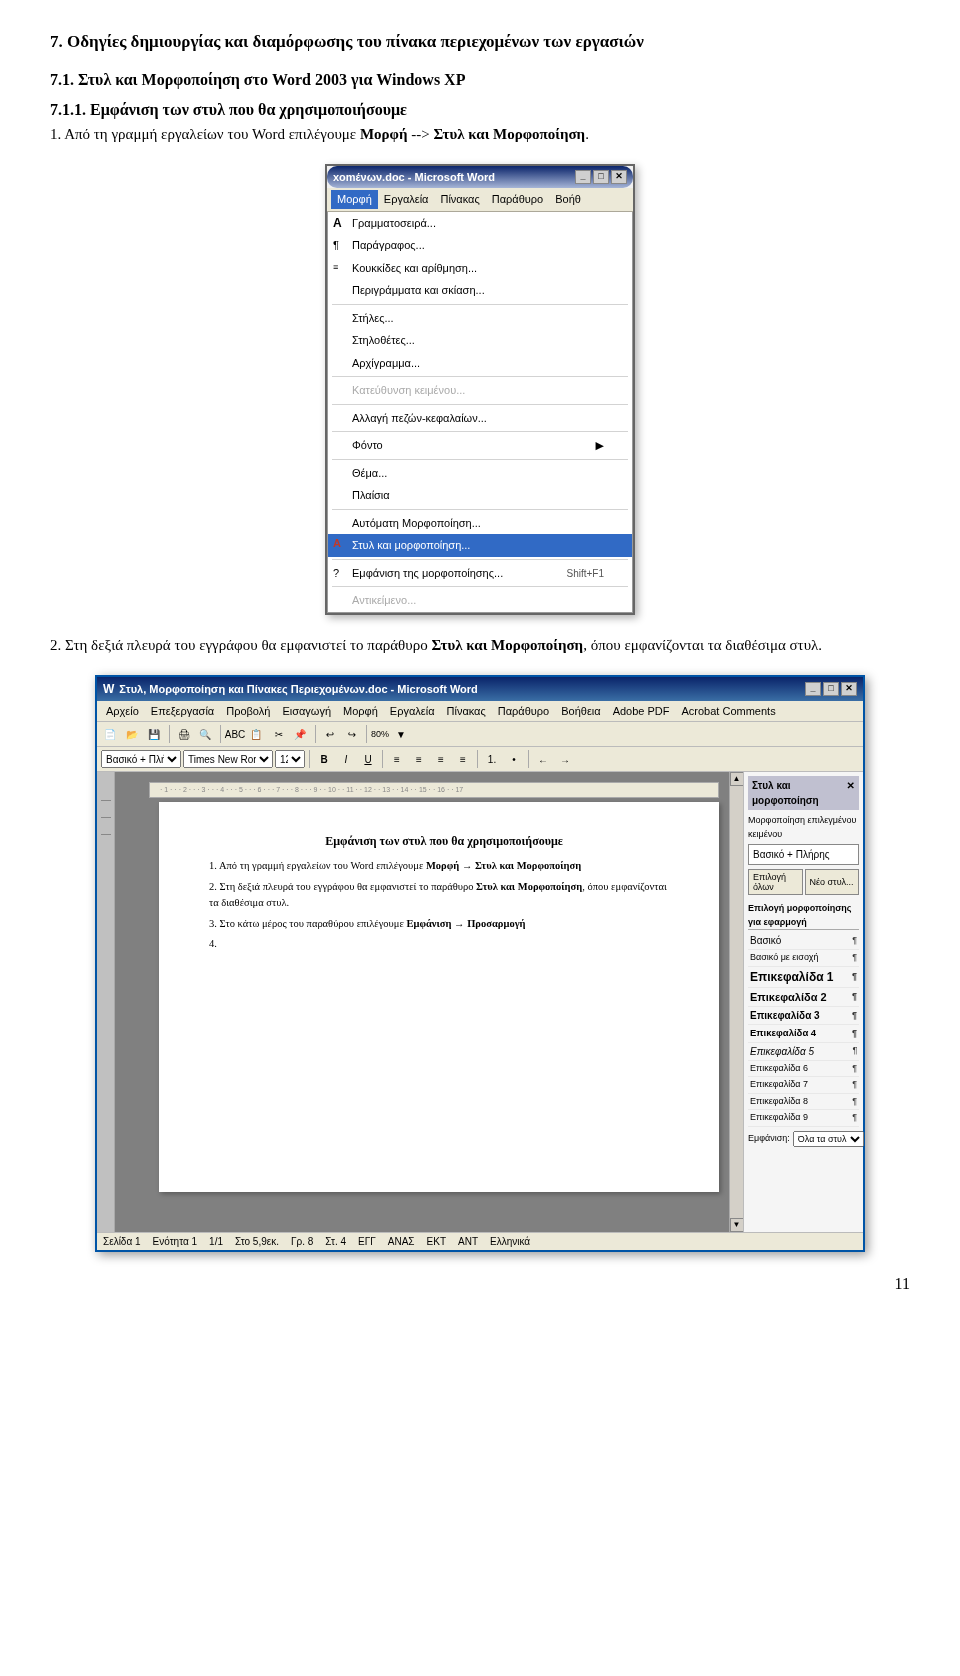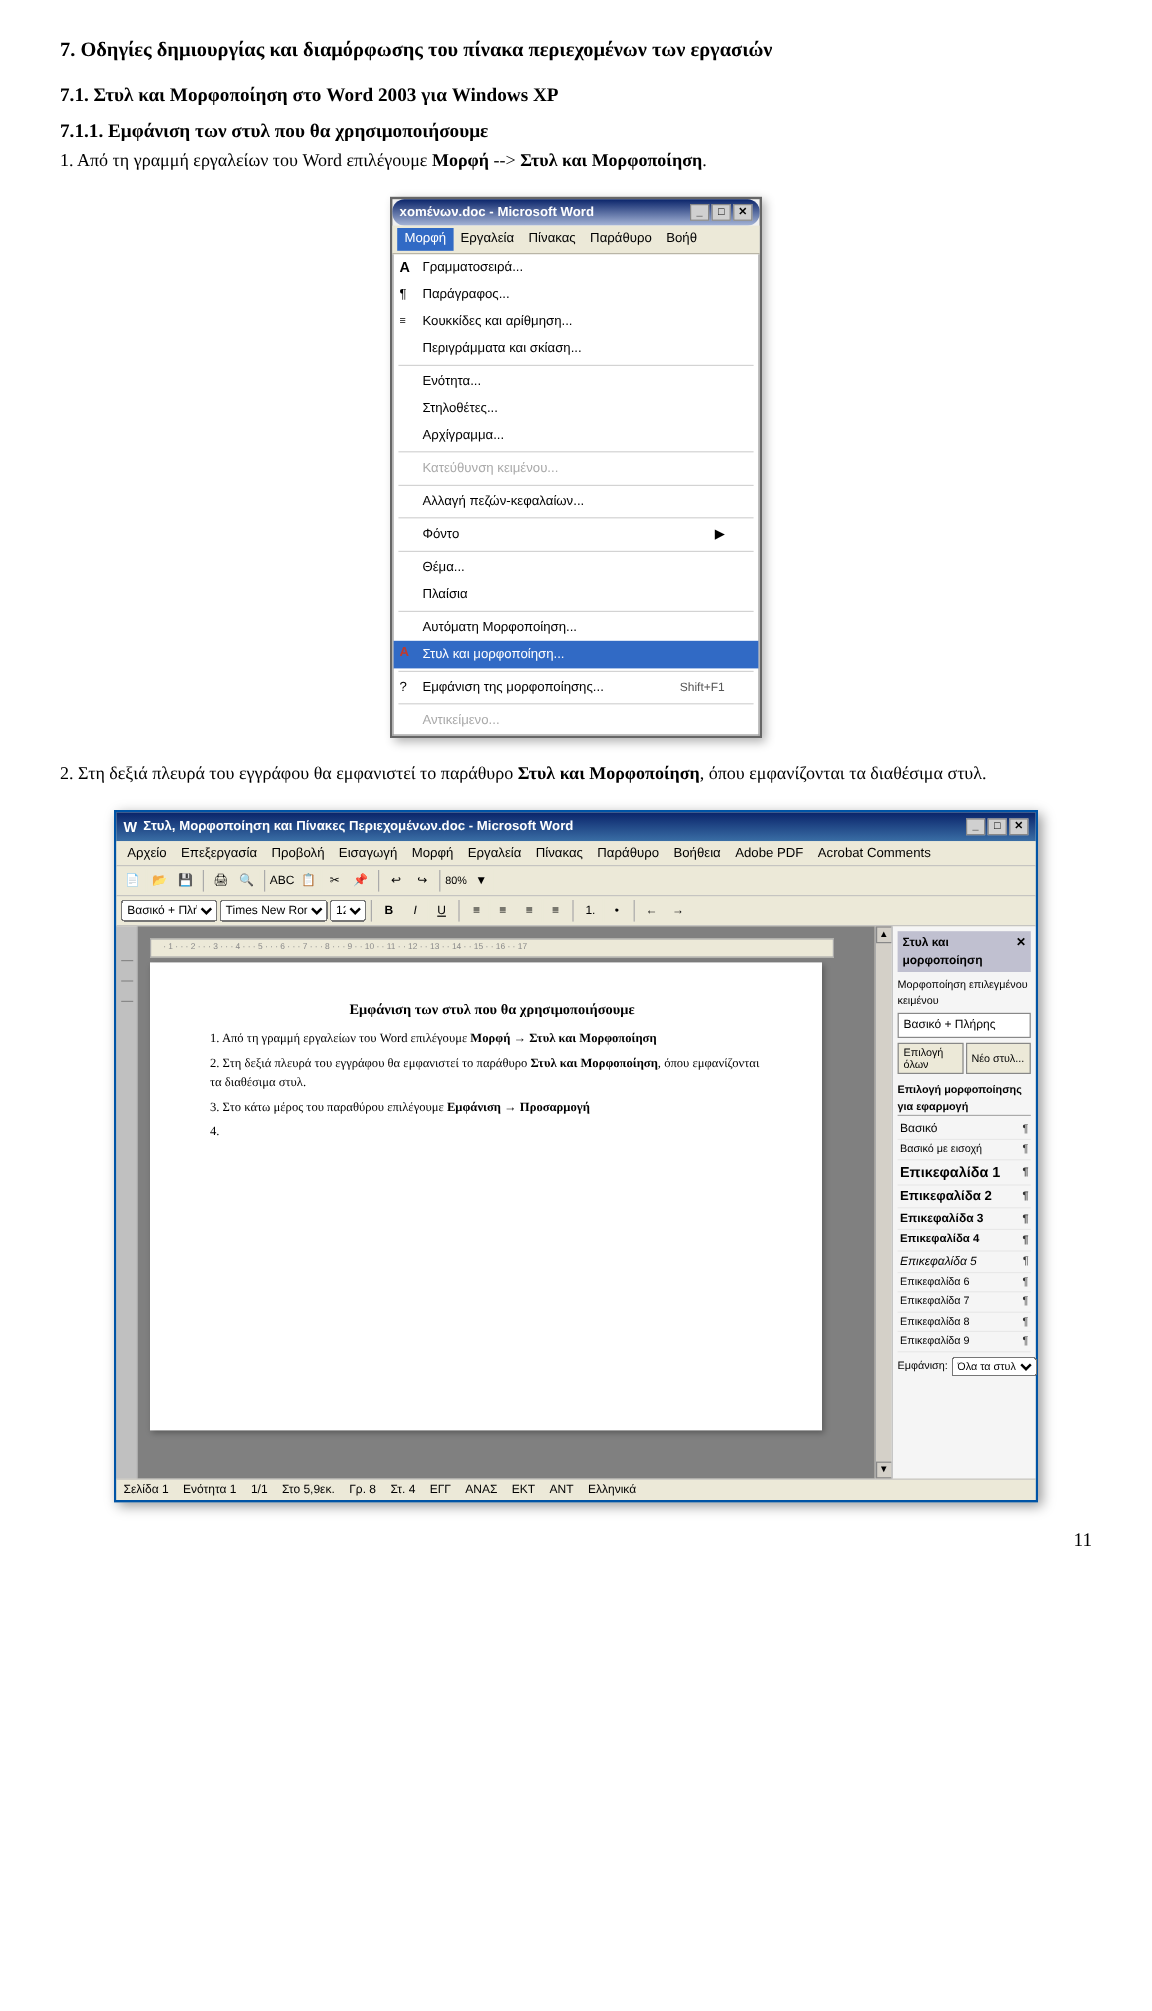--- a/index.html
+++ b/index.html
@@ -197,21 +197,21 @@
       width: 18px;
       background: #c0c0c0;
       border-right: 1px solid #aaa;
     }
     .word-main {
       flex: 1;
       background: #808080;
       overflow: auto;
       display: flex;
       flex-direction: column;
-      align-items: flex-start;
+      align-items: flex-end;
       padding: 10px;
     }
     .word-ruler-top {
       width: 570px;
       height: 16px;
       background: #ece9d8;
       border: 1px solid #aaa;
       margin-bottom: 4px;
       font-size: 8px;
       display: flex;
@@ -366,21 +366,21 @@
         </div>
         <div class="menu-item">
           <span style="position:absolute;left:5px;font-size:9px;">≡</span>
           <span>Κουκκίδες και αρίθμηση...</span>
         </div>
         <div class="menu-item">
           <span>Περιγράμματα και σκίαση...</span>
         </div>
         <div class="menu-separator"></div>
         <div class="menu-item">
-          <span>Ενότητα...</span>
+          <span>Στήλες...</span>
         </div>
         <div class="menu-item">
           <span>Στηλοθέτες...</span>
         </div>
         <div class="menu-item">
           <span>Αρχίγραμμα...</span>
         </div>
         <div class="menu-separator"></div>
         <div class="menu-item disabled">
           <span>Κατεύθυνση κειμένου...</span>

